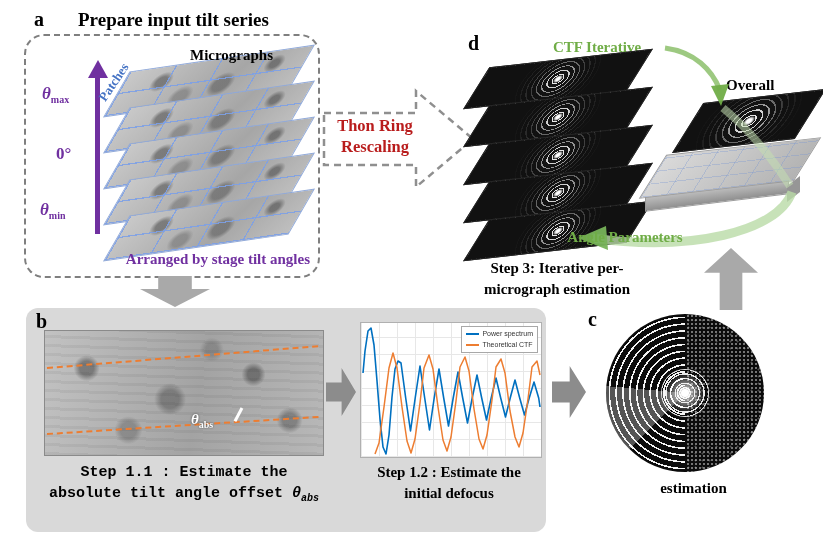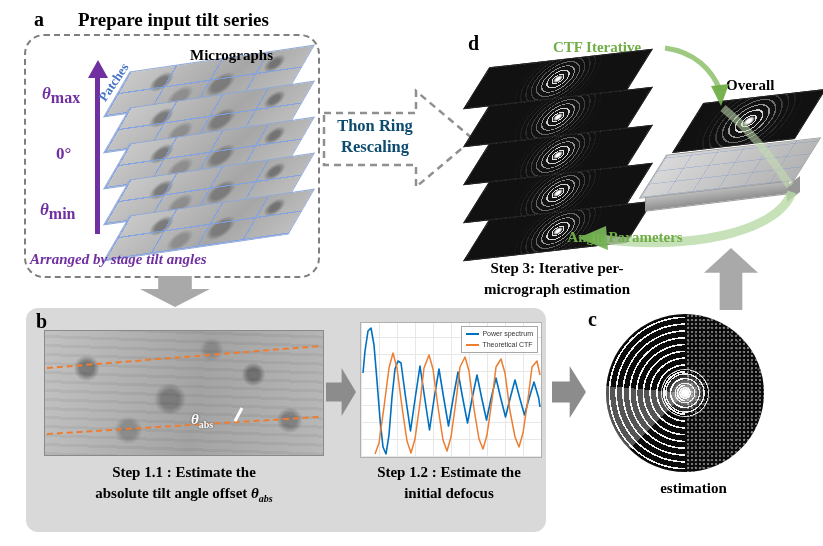--- a/index.html
+++ b/index.html
@@ -5,24 +5,24 @@
   html,body{margin:0;padding:0;background:#fff;}
   #canvas{position:relative;width:823px;height:546px;background:#fff;overflow:hidden;
           font-family:"Liberation Serif",serif;color:#000;}
   .abs{position:absolute;}
   .plabel{font-size:20px;font-weight:bold;}
   .ptitle{font-size:19px;font-weight:bold;}
   .cap{font-size:15px;font-weight:bold;line-height:1.3;}
   .step{font-size:15px;font-weight:bold;text-align:center;line-height:1.4;}
   .purple-t{color:#7030A0;}
   .green-t{color:#70AD47;}
-  .gray-t{color:#0c4a6e;}
+  .gray-t{color:#b91c1c;}
   .theta{font-size:17px;color:#7030A0;font-weight:bold;}
   .theta i{font-family:"Liberation Serif",serif;}
-  .theta sub{font-size:16px;text-align:center;}
+  .theta sub{font-size:10px;text-align:center;}
   .dashed-box{border:2.5px dashed #7f7f7f;border-radius:20px;}
   
   .sheet{width:168px;height:44px;transform:skewX(-30deg) skewY(-9deg);
     border:1px solid #8fa8d8;
     background-image:
       repeating-linear-gradient(90deg, rgba(125,160,230,.9) 0 1.3px, rgba(0,0,0,0) 1.3px 42px),
       repeating-linear-gradient(0deg, rgba(125,160,230,.9) 0 1.3px, rgba(0,0,0,0) 1.3px 22px),
       radial-gradient(circle at 22% 35%, rgba(60,60,60,.5) 0 5px, rgba(0,0,0,0) 10px),
       radial-gradient(circle at 58% 62%, rgba(70,70,70,.45) 0 7px, rgba(0,0,0,0) 12px),
       radial-gradient(circle at 83% 30%, rgba(55,55,55,.5) 0 4px, rgba(0,0,0,0) 9px),
@@ -92,21 +92,21 @@
   <div class="abs" style="left:95px;top:76px;width:5px;height:158px;background:#7030A0;"></div>
   <div class="abs" style="left:88px;top:60px;width:0;height:0;border-left:10px solid transparent;border-right:10px solid transparent;border-bottom:18px solid #7030A0;"></div>
 
   <div class="abs" style="left:102px;top:92px;color:#4472C4;font-weight:bold;font-size:13px;transform:rotate(-56deg);transform-origin:left center;">Patches</div>
   <div class="abs cap" style="left:190px;top:46px;font-family:Liberation Serif, serif;">Micrographs</div>
 
   <div class="abs theta" style="left:42px;top:84px;"><i>θ</i><sub>max</sub></div>
   <div class="abs theta" style="left:56px;top:144px;font-style:normal;">0°</div>
   <div class="abs theta" style="left:40px;top:200px;"><i>θ</i><sub>min</sub></div>
 
-  <div class="abs cap purple-t" style="left:30px;top:250px;width:280px;text-align:left;font-style:italic;">Arranged by stage tilt angles</div>
+  <div class="abs cap purple-t" style="left:30px;top:250px;width:280px;text-align:right;">Arranged by stage tilt angles</div>
 
   <div class="abs gray-arrow" style="left:140px;top:276px;width:70px;height:31px;clip-path:polygon(26% 0,74% 0,74% 42%,100% 42%,50% 100%,0 42%,26% 42%);"></div>
 
   <svg class="abs" style="left:322px;top:86px;" width="154" height="106">
     <path d="M2,27 H94 V5 L151,53 L94,101 V79 H2 Z" fill="#ffffff" stroke="#8F8F8F" stroke-width="2.5" stroke-dasharray="7 5"></path>
   </svg>
   <div class="abs gray-t" style="left:322px;top:116px;width:106px;text-align:center;font-weight:bold;font-size:16.5px;line-height:1.25;">
     <div>Thon Ring</div>
     <div>Rescaling</div>
   </div>
@@ -147,21 +147,21 @@
   <div class="abs" style="left:26px;top:308px;width:520px;height:224px;background:#D9D9D9;border-radius:12px;"></div>
   <div class="plabel abs" style="left:36px;top:310px;">b</div>
 
   <div class="micro-big abs" style="left:44px;top:330px;width:278px;height:124px;overflow:hidden;">
     <div class="odash abs" style="left:2px;top:36px;width:272px;transform:rotate(-4.6deg);"></div>
     <div class="odash abs" style="left:2px;top:102px;width:272px;transform:rotate(-3.6deg);"></div>
     <div class="abs" style="left:146px;top:80px;color:#fff;font-weight:bold;font-size:15px;text-shadow:0 0 2px rgba(0,0,0,.6);text-align:right;"><i>θ</i><sub style="font-size:10px;">abs</sub></div>
     <div class="abs" style="left:192px;top:76px;width:2.5px;height:15px;background:#fff;transform:rotate(28deg);"></div>
   </div>
 
-  <div class="abs step" style="left:38px;top:462px;width:292px;">
+  <div class="abs step" style="left:38px;top:462px;width:292px;font-family:Liberation Mono, monospace;">
     <div>Step 1.1 : Estimate the</div>
     <div><span>absolute tilt angle offset </span><i><span>θ</span><sub style="font-size:10px;">abs</sub></i></div>
   </div>
 
   <div class="abs dk-arrow" style="left:326px;top:368px;width:30px;height:48px;clip-path:polygon(0 30%,52% 30%,52% 0,100% 50%,52% 100%,52% 70%,0 70%);"></div>
 
   <div class="plot abs" style="left:360px;top:322px;width:180px;height:134px;">
     <svg width="180" height="134" style="position:absolute;left:0;top:0;">
       <path d="M2,50 L4,28 L7,8 L10,5 L13,22 L16,58 L19,96 L22,124 L25,131 L28,112 L31,74 L34,46 L37,38 L40,40 L44.7,75 L49.5,108 L54.2,75 L59,43 L63.7,75 L68.5,107 L73.2,75 L78,46 L82.7,75 L87.5,103 L92.2,75 L97,49 L101.7,75 L106.5,100 L111.2,75 L116,52 L120.7,75 L125.5,97 L130.2,75 L135,55 L139.7,75 L144.5,94 L149.2,75 L154,57 L158.7,75 L163.5,92 L168.2,75 L173,59 L177.7,75 L179,84" fill="none" stroke="#0070C0" stroke-width="1.6" stroke-linejoin="round"></path>
       <path d="M14,131 L18,120 L23,84 L28,45 L32,30 L36,45 L41,84 L46,118 L50,130 L54,116 L59,80 L63,45 L68,32 L72,46 L77,84 L82,117 L86,128 L90,114 L95,78 L99,44 L104,34 L108,48 L113,86 L118,116 L122,126 L126,112 L131,77 L135,44 L140,36 L144,50 L149,88 L154,114 L158,124 L162,110 L167,76 L171,44 L176,38 L179,52" fill="none" stroke="#ED7D31" stroke-width="1.5" stroke-linejoin="round"></path>

